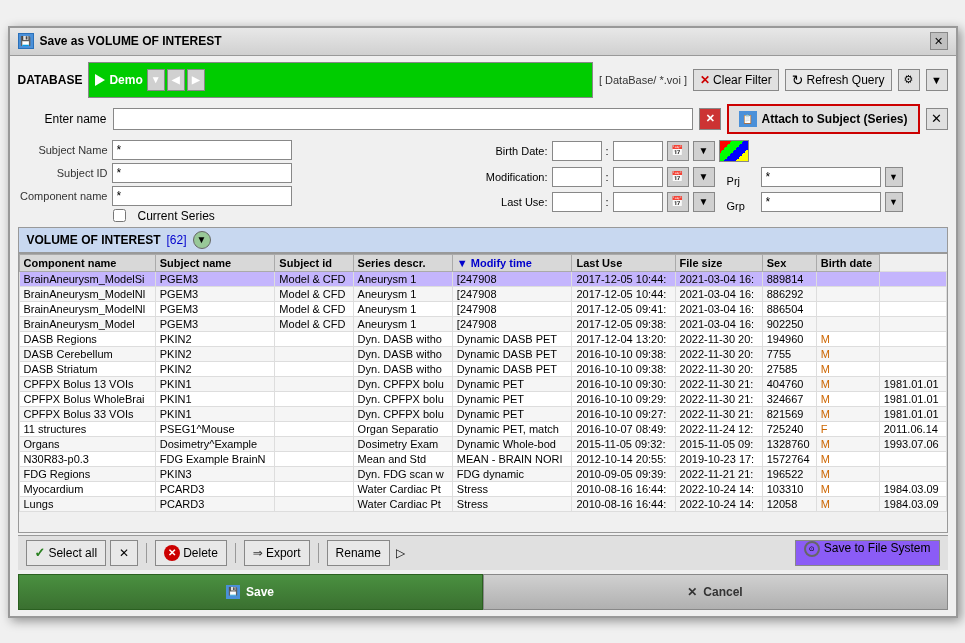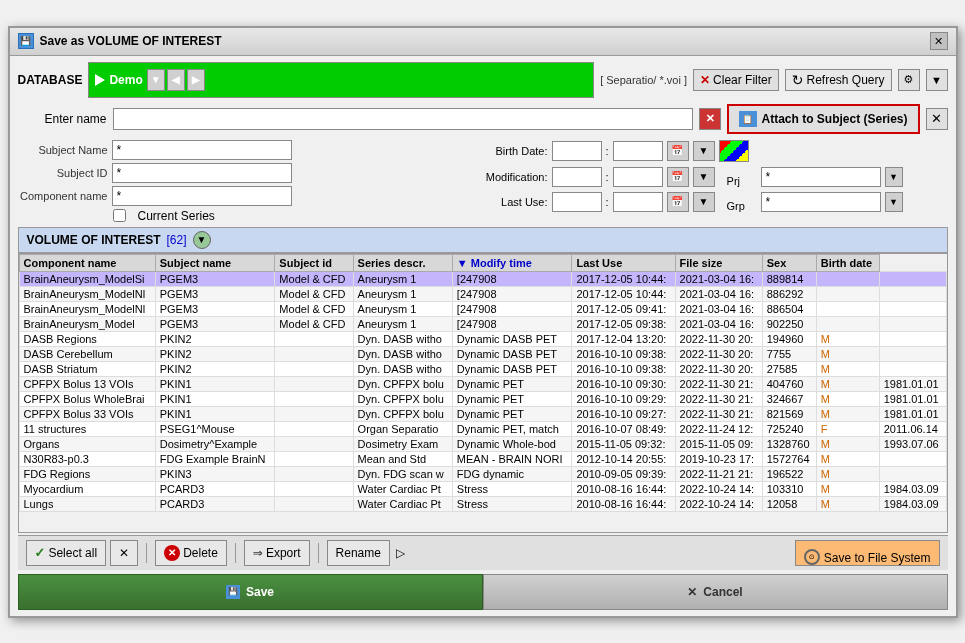--- a/index.html
+++ b/index.html
@@ -59,21 +59,21 @@
     .save-row { display: flex; margin-top: 4px; }
     .save-btn { flex: 1; height: 36px; background: linear-gradient(to bottom, #4a9040, #3a7030); color: white; border: 1px solid #2a6020; cursor: pointer; display: flex; align-items: center; justify-content: center; gap: 6px; font-size: 14px; font-weight: bold; }
     .cancel-btn { flex: 1; height: 36px; background: linear-gradient(to bottom, #d0d0d0, #b0b0b0); color: #333; border: 1px solid #888; cursor: pointer; display: flex; align-items: center; justify-content: center; gap: 6px; font-size: 14px; font-weight: bold; }
     .icon-play { width: 0; height: 0; border-top: 6px solid transparent; border-bottom: 6px solid transparent; border-left: 10px solid white; display: inline-block; }
     .icon-x { font-weight: bold; color: #cc0000; }
     .icon-refresh { display: inline-block; font-size: 14px; }
     .icon-save-disk { width: 14px; height: 14px; background: #4a90d9; display: inline-flex; align-items: center; justify-content: center; color: white; font-size: 8px; }
     .delete-circle { width: 16px; height: 16px; background: #cc0000; border-radius: 50%; display: flex; align-items: center; justify-content: center; color: white; font-size: 10px; font-weight: bold; }
     .select-check { color: #2a8020; font-size: 13px; font-weight: bold; }
     .export-icon { font-size: 12px; color: #333; }
-    .save-sys-btn { height: 26px; padding: 0 8px; background: #fdba74; border: 1px solid #888; cursor: pointer; display: flex; align-items: flex-end; gap: 4px; font-size: 12px; margin-left: auto; }
+    .save-sys-btn { height: 26px; padding: 0 8px; background: #8b5cf6; border: 1px solid #888; cursor: pointer; display: flex; align-items: flex-start; gap: 4px; font-size: 12px; margin-left: auto; }
     .save-sys-circle { width: 16px; height: 16px; border: 2px solid #666; border-radius: 50%; display: flex; align-items: center; justify-content: center; font-size: 7px; }
     .right-filter-col { display: flex; flex-direction: column; gap: 2px; }
     .pg-row { display: flex; align-items: flex-end; gap: 4px; }
   </style>
 </head>
 <body>
 
 <div class="dialog">
 
   <div class="title-bar">
@@ -90,21 +90,21 @@
       <span class="db-label">DATABASE</span>
       <div class="db-select" style="width:200px;">
         <div class="icon-play" style="margin-right:4px;"></div>
         <span>Demo</span>
         <div class="db-select-arrow">
           <div class="arrow-btn">▼</div>
           <div class="arrow-btn">◀</div>
           <div class="arrow-btn">▶</div>
         </div>
       </div>
-      <span class="db-path">[ Separatio/ *.voi ]</span>
+      <span class="db-path">[ DataBase/ *.voi ]</span>
       <div class="action-btn">
         <span class="icon-x">✕</span>
         <span>Clear Filter</span>
       </div>
       <div class="action-btn refresh">
         <span class="icon-refresh">↻</span>
         <span>Refresh Query</span>
       </div>
       <div class="icon-btn">⚙</div>
       <div class="icon-btn">▼</div>

